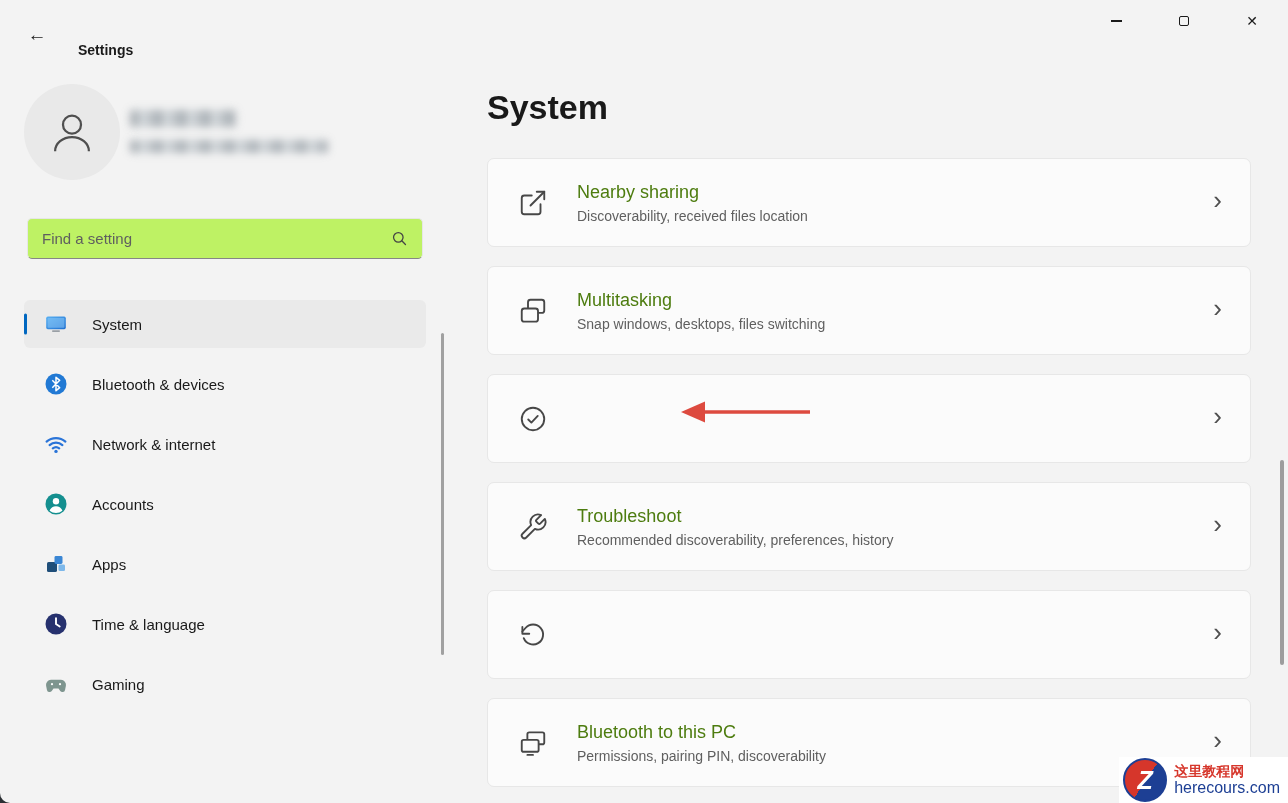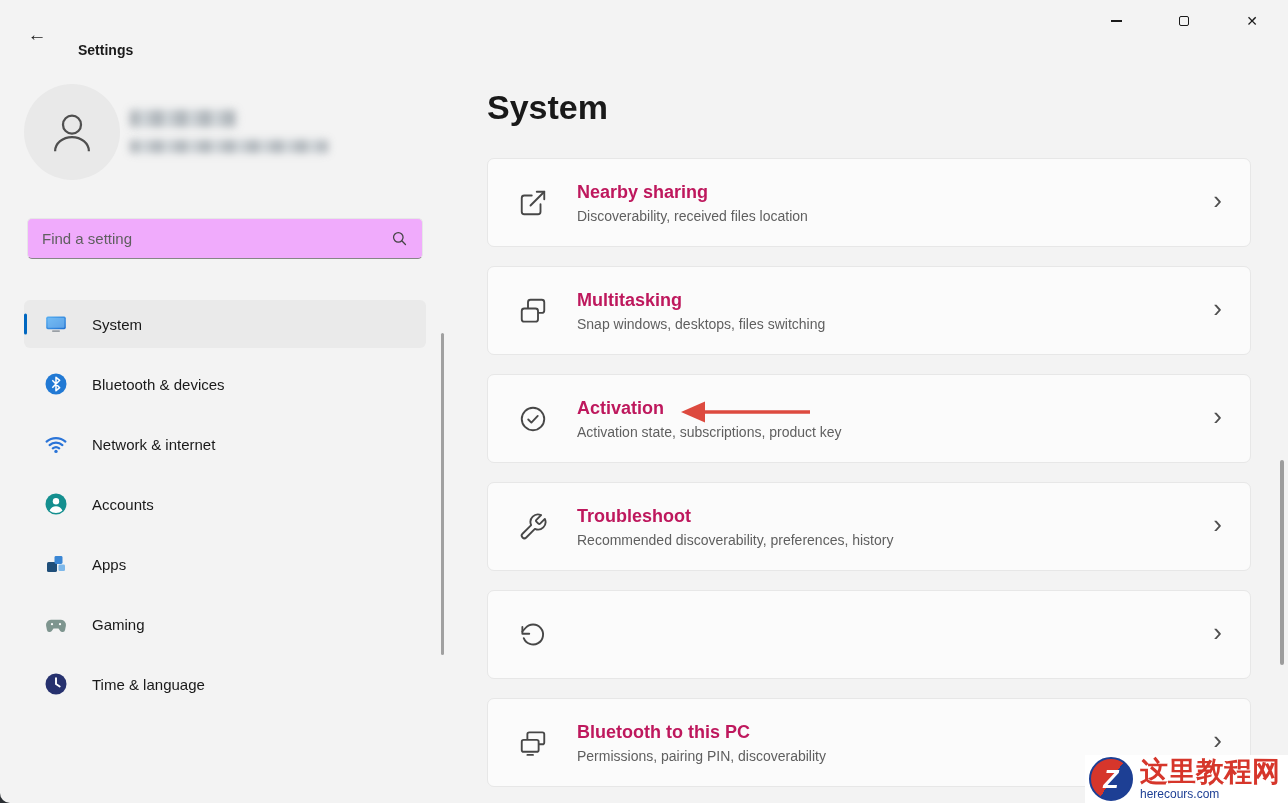--- a/index.html
+++ b/index.html
@@ -38,21 +38,21 @@
   .blur-name, .blur-email {
     position:absolute; left:130px; border-radius:3px;
     background:repeating-linear-gradient(90deg,#9aa2a8 0 9px,#cdd3d7 9px 16px,#b3bac0 16px 24px);
     filter:blur(4px); opacity:.8;
   }
   .blur-name  { top:110px; width:106px; height:17px; }
   .blur-email { top:140px; width:198px; height:13px; }
 
   .search-box {
     position:absolute; left:27px; top:218px; width:396px; height:41px;
-    background:#f0abfc; border:1px solid #e6e6e6; border-bottom:1px solid #868686;
+    background:#bef264; border:1px solid #e6e6e6; border-bottom:1px solid #868686;
     border-radius:5px; display:flex; align-items:center;
   }
   .search-input {
     flex:1; height:100%; border:none; outline:none; background:transparent;
     font-family:"Liberation Sans", sans-serif; font-size:15px; color:#333; padding:0 14px;
   }
   .search-input::placeholder { color:#5f5f5f; }
   .search-icon { margin-right:14px; display:flex; }
 
   .nav { position:absolute; left:24px; top:300px; width:402px; }
@@ -80,21 +80,21 @@
   
   .page-title { position:absolute; left:487px; top:88px; font-size:34px; font-weight:700; color:#191919; }
   .cards { position:absolute; left:487px; top:158px; width:764px; }
   .card {
     position:relative; height:89px; margin-bottom:19px;
     background:#fbfbfb; border:1px solid #e7e7e7; border-radius:7px;
     display:flex; align-items:center; cursor:pointer;
   }
   .card-icon { width:30px; height:30px; margin-left:30px; display:flex; flex:0 0 30px; }
   .card-text { margin-left:29px; display:flex; flex-direction:column; }
-  .card-title { font-size:18px; color:#be185d;font-weight:bold; }
+  .card-title { font-size:18px; color:#4d7c0f; }
   .card-sub { font-size:14px; color:#5f5f5f; margin-top:5px; }
   .chevron {
     position:absolute; right:28px; top:50%; transform:translateY(-58%);
     font-size:26px; color:#4f4f4f; font-weight:400;
   }
 
   
   .anno-arrow { position:absolute; left:678px; top:397px; pointer-events:none; }
 
   
@@ -103,22 +103,22 @@
     background:#ffffff; padding:1px 8px 1px 4px;
   }
   .wm-logo {
     width:44px; height:44px; border-radius:50%;
     background:conic-gradient(from 210deg, #d6362b 0 52%, #1d3f94 52% 100%);
     display:flex; align-items:center; justify-content:center;
     color:#fff; font-weight:bold; font-style:italic; font-size:25px;
     border:2px solid #1d3f94;
   }
   .wm-text { display:flex; flex-direction:column; line-height:1.15; }
-  .wm-name { color:#d6362b; font-weight:bold; font-size:28px; }
-  .wm-url { color:#1d3f94; font-size:12px; }
+  .wm-name { color:#d6362b; font-weight:bold; font-size:14px; }
+  .wm-url { color:#1d3f94; font-size:16px; }
 
   
   .corner-bl { position:absolute; left:0; bottom:0; width:16px; height:14px; background:#2b2f33; }
   .corner-bl::after { content:''; position:absolute; inset:0; background:#f3f3f3; border-bottom-left-radius:10px; }
 </style>
 </head>
 <body>
 
 <div class="titlebar">
   <button class="back-button">←</button>
@@ -217,36 +217,36 @@
         <rect x="10.5" y="4" width="8" height="8" rx="1.4" fill="#3a86d4"></rect>
         <rect x="14.5" y="12.5" width="6.5" height="6.5" rx="1.2" fill="#7db8ea"></rect>
       </svg>
     </span>
     <span class="nav-label">Apps</span>
   </div>
 
   <div class="nav-item">
     <span class="nav-icon">
       <svg width="24" height="24" viewBox="0 0 24 24">
+        <circle cx="12" cy="12" r="10.5" fill="#26316e"></circle>
+        <path d="M12 6.3V12l3.7 2.5" fill="none" stroke="#fff" stroke-width="1.9" stroke-linecap="round"></path>
+      </svg>
+    </span>
+    <span class="nav-label">Time &amp; language</span>
+  </div>
+
+  <div class="nav-item">
+    <span class="nav-icon">
+      <svg width="24" height="24" viewBox="0 0 24 24">
         <path d="M7 7.8h10a5 5 0 0 1 4.9 6l-.85 4.1a2.7 2.7 0 0 1-4.8 1.1L14.5 16.6h-5L7.75 19a2.7 2.7 0 0 1-4.8-1.1L2.1 13.8A5 5 0 0 1 7 7.8z" fill="#7e958f"></path>
         <circle cx="8" cy="12.2" r="1.1" fill="#fff"></circle>
         <circle cx="16" cy="12.2" r="1.1" fill="#fff"></circle>
       </svg>
     </span>
     <span class="nav-label">Gaming</span>
-  </div>
-
-  <div class="nav-item">
-    <span class="nav-icon">
-      <svg width="24" height="24" viewBox="0 0 24 24">
-        <circle cx="12" cy="12" r="10.5" fill="#26316e"></circle>
-        <path d="M12 6.3V12l3.7 2.5" fill="none" stroke="#fff" stroke-width="1.9" stroke-linecap="round"></path>
-      </svg>
-    </span>
-    <span class="nav-label">Time &amp; language</span>
   </div>
 
 </nav>
 
 <div class="side-scrollbar"></div>
 
 <h1 class="page-title">System</h1>
 
 <div class="cards">
 
@@ -278,24 +278,20 @@
     </span>
     <span class="chevron">›</span>
   </div>
 
   <div class="card">
     <span class="card-icon">
       <svg width="30" height="30" viewBox="0 0 24 24" fill="none" stroke="#474747" stroke-width="1.5" stroke-linecap="round" stroke-linejoin="round">
         <circle cx="12" cy="12" r="9"></circle>
         <path d="M8.2 12.4l2.5 2.5 5.1-5.4"></path>
       </svg>
-    </span>
-    <span class="card-text">
-      <span class="card-title">Activation</span>
-      <span class="card-sub">Activation state, subscriptions, product key</span>
     </span>
     <span class="chevron">›</span>
   </div>
 
   <div class="card">
     <span class="card-icon">
       <svg width="30" height="30" viewBox="0 0 24 24" fill="none" stroke="#474747" stroke-width="1.5" stroke-linecap="round" stroke-linejoin="round">
         <path d="M14.7 6.3a1 1 0 0 0 0 1.4l1.6 1.6a1 1 0 0 0 1.4 0l3.77-3.77a6 6 0 0 1-7.94 7.94l-6.91 6.91a2.12 2.12 0 0 1-3-3l6.91-6.91a6 6 0 0 1 7.94-7.94l-3.76 3.76z"></path>
       </svg>
     </span>

